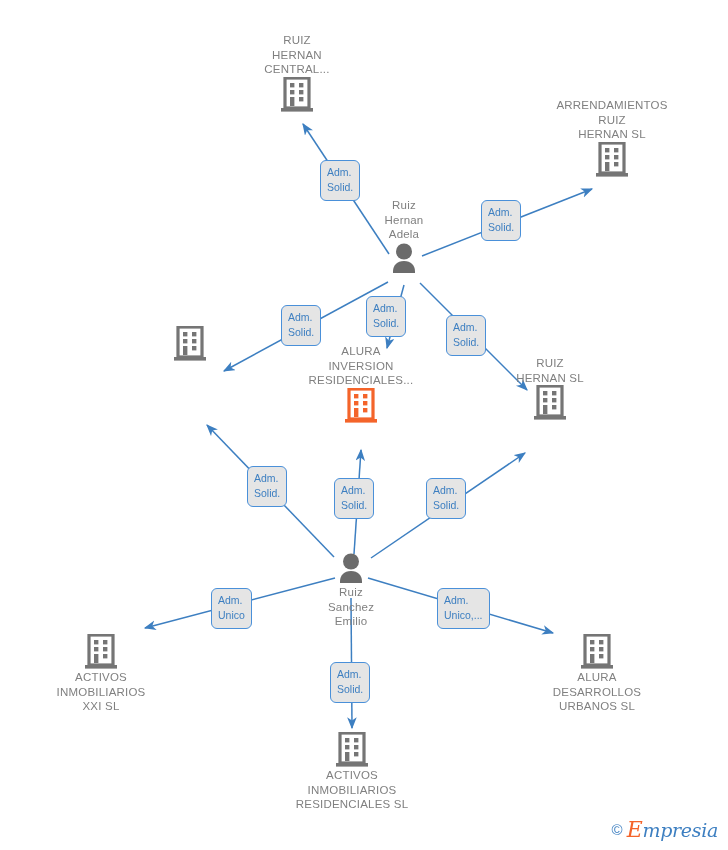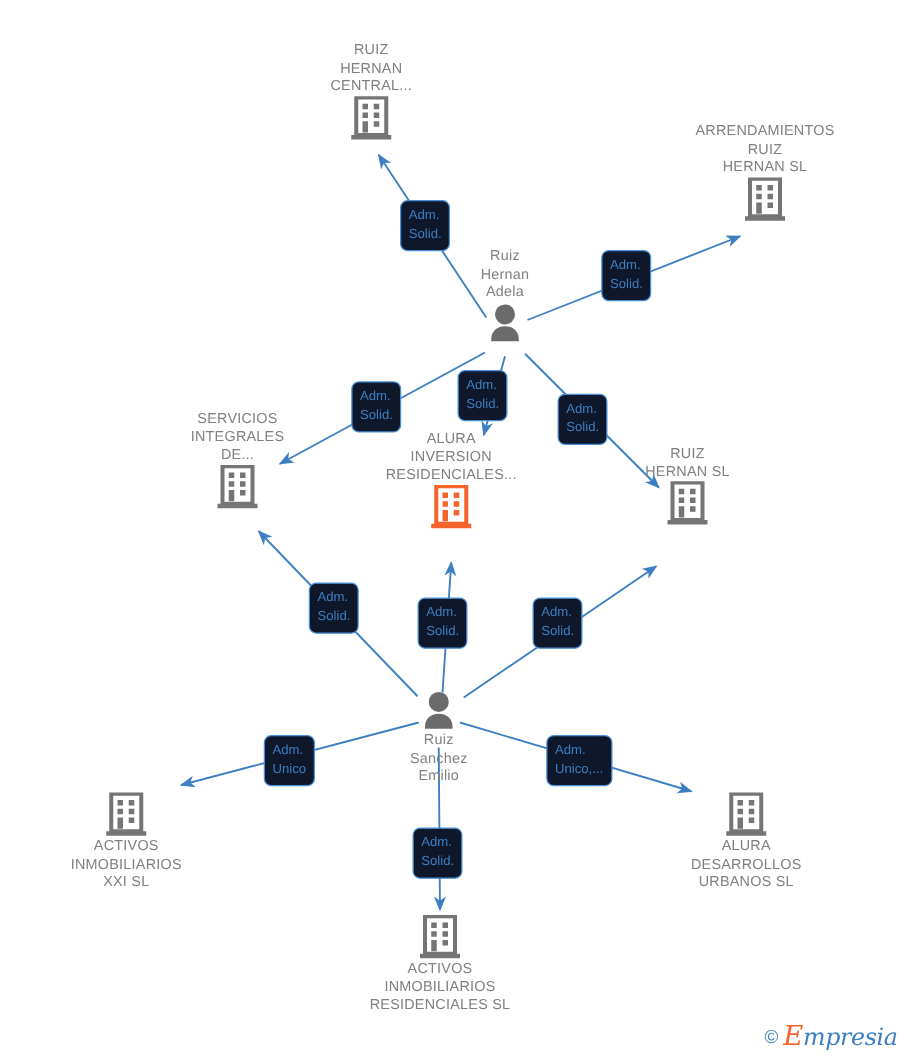--- a/index.html
+++ b/index.html
@@ -47,21 +47,21 @@
     display: block;
     margin: 0 auto;
   }
   .node.below .glyph { margin-top: 2px; }
   .node.above .label { margin-top: 2px; }
 
   .edge-label {
     position: absolute;
     border: 1.3px solid #4a90d9;
     border-radius: 6px;
-    background: #0f172a;
+    background: #e5e5e5;
     color: #3d7fc1;
     font-size: 10.5px;
     line-height: 15px;
     padding: 4px 6px 5px 6px;
     text-align: left;
     white-space: pre-line;
     box-sizing: border-box;
   }
 
   .watermark {
@@ -148,23 +148,20 @@
       <div class="node person above" style="left: 404px; top: 196px;">
         <div class="label">Ruiz
 Hernan
 Adela</div>
         <svg class="glyph" width="32" height="33" viewBox="0 0 32 33" xmlns="http://www.w3.org/2000/svg">
           <circle cx="16" cy="9.5" r="8" fill="#6b6b6b"></circle>
           <path d="M16 19c-7 0-11 4.6-11 10.2 0 1.2 0 1.8 0 1.8h22s0-0.6 0-1.8C27 23.6 23 19 16 19z" fill="#6b6b6b"></path>
         </svg>
       </div>
       <div class="node company above" style="left: 190px; top: 326px;">
-        <div class="label">SERVICIOS
-INTEGRALES
-DE...</div>
         <svg class="glyph" width="34" height="36" viewBox="0 0 34 36" xmlns="http://www.w3.org/2000/svg">
           <rect x="5" y="1" width="24" height="30" fill="none" stroke="#757575" stroke-width="3.2"></rect>
           <rect x="10" y="6" width="4.4" height="4.4" fill="#757575"></rect>
           <rect x="19" y="6" width="4.4" height="4.4" fill="#757575"></rect>
           <rect x="10" y="13" width="4.4" height="4.4" fill="#757575"></rect>
           <rect x="19" y="13" width="4.4" height="4.4" fill="#757575"></rect>
           <rect x="19" y="20" width="4.4" height="4.4" fill="#757575"></rect>
           <rect x="10" y="20" width="4.4" height="9" fill="#757575"></rect>
           <rect x="1" y="31" width="32" height="3.6" fill="#757575"></rect>
         </svg>

